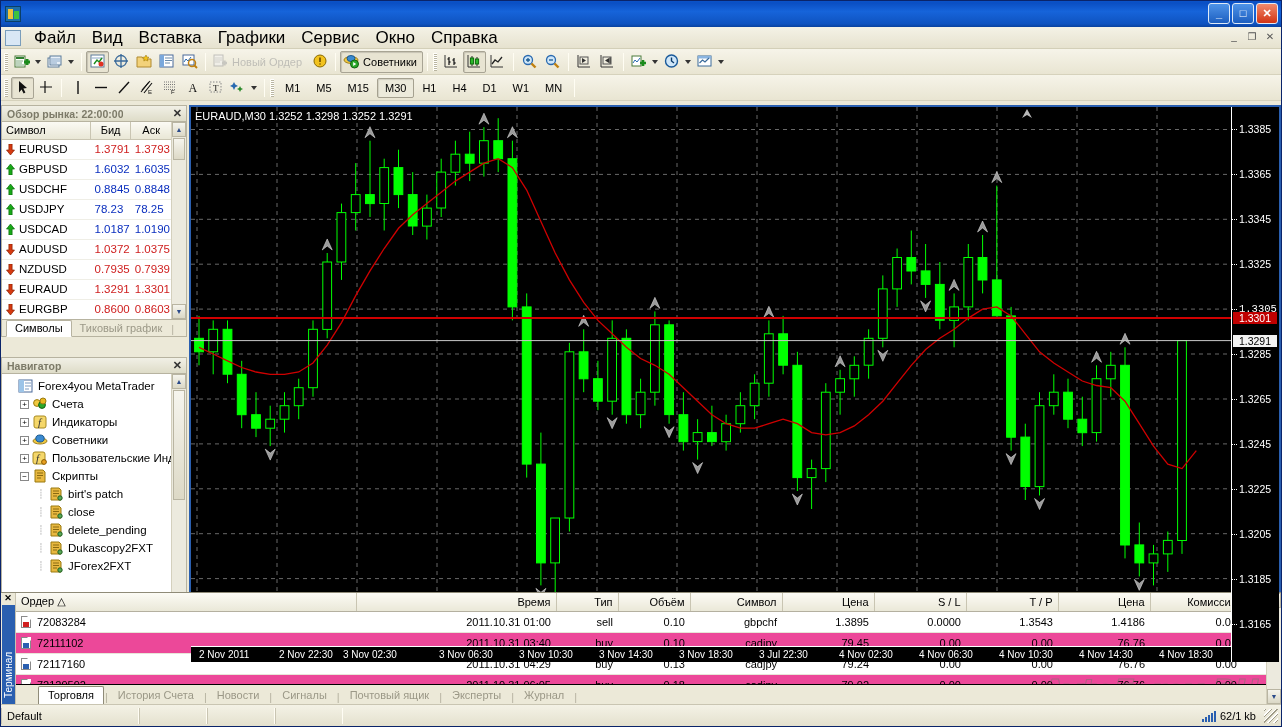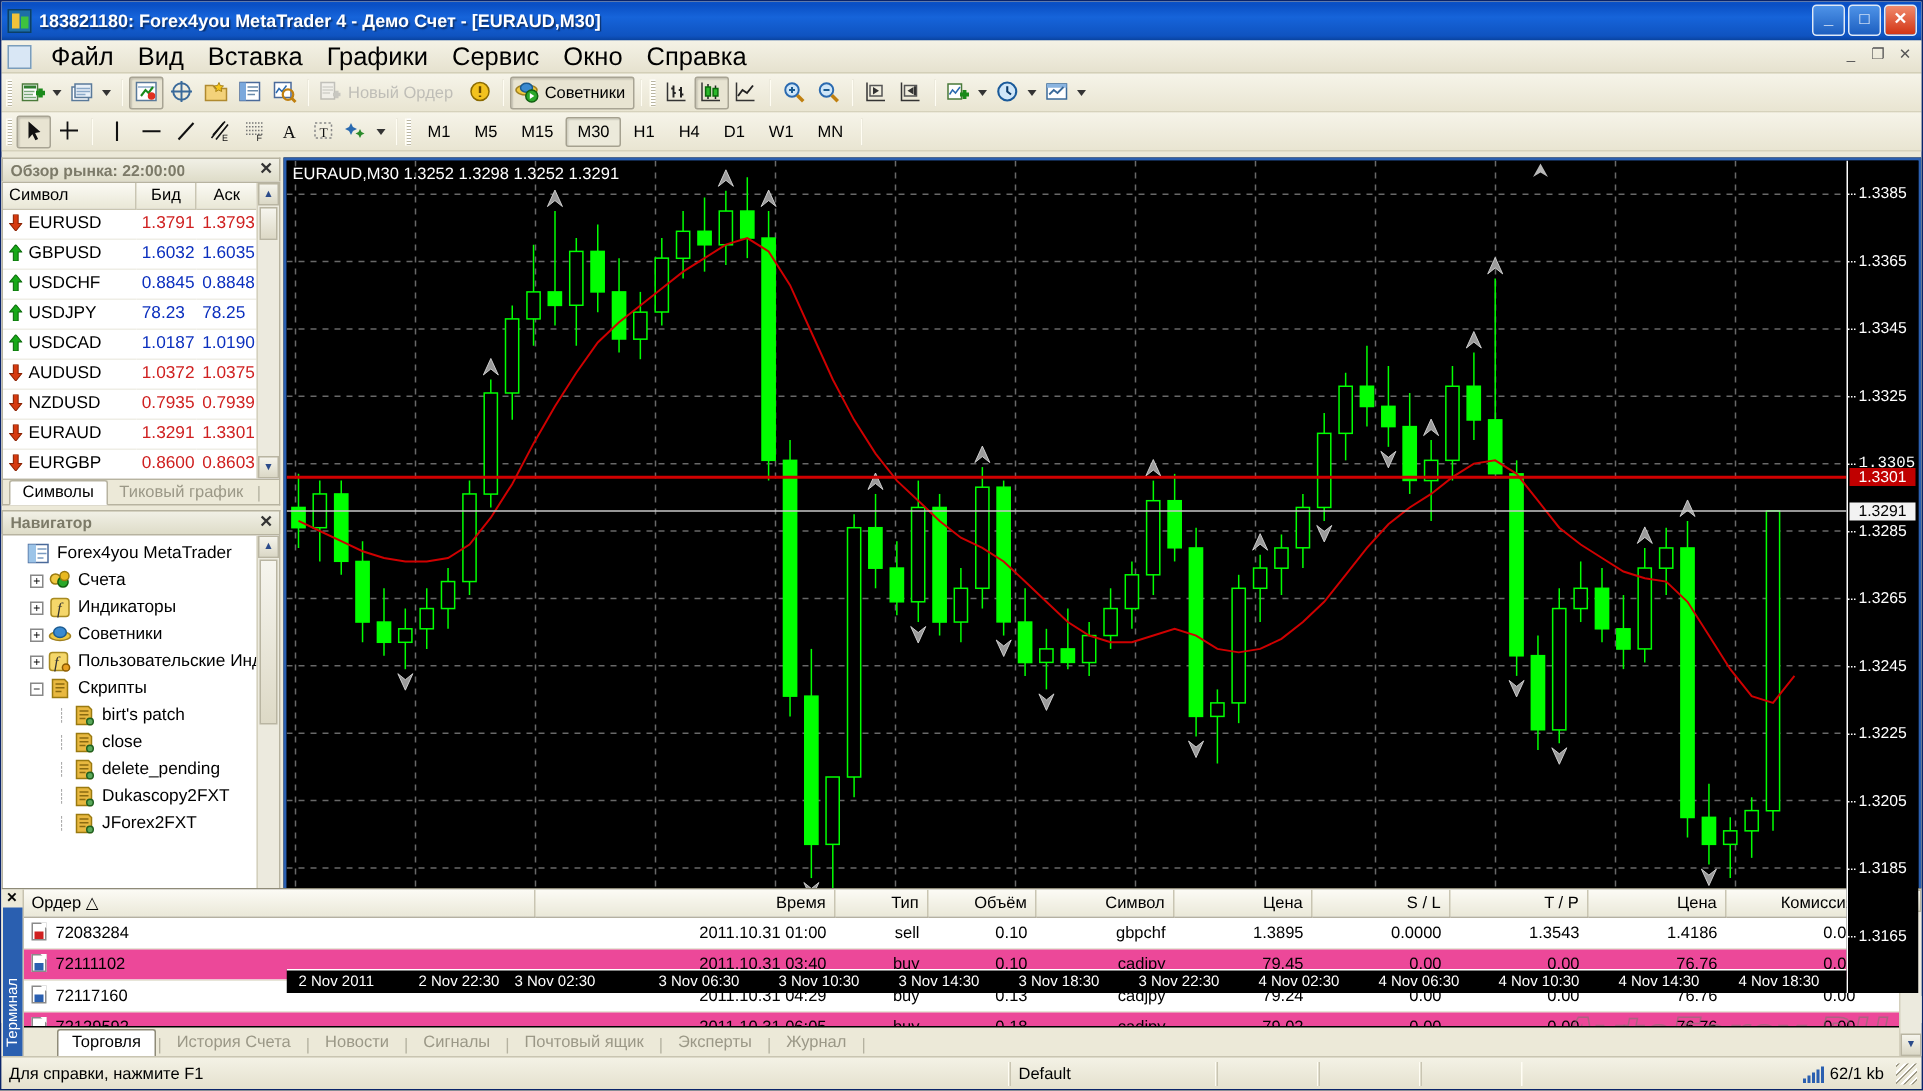--- a/index.html
+++ b/index.html
@@ -274,21 +274,20 @@
   #sb-grip { width:14px; height:14px; margin-right:3px;
     background: repeating-linear-gradient(135deg,#fff 0 1px,#9f9b88 1px 2px,transparent 2px 4px); }
 </style>
 </head>
 <body>
 
 <div id="app">
 
   <div id="titlebar">
     <div class="tb-icon"></div>
-    <div id="title-text">183821180: Forex4you MetaTrader 4 - Демо Счет - [EURAUD,M30]</div>
     <div class="win-btns">
       <div class="win-btn">
           <span class="g">_</span>
         </div>
       <div class="win-btn">
           <span class="g">□</span>
         </div>
       <div class="win-btn close">
           <span class="g">✕</span>
         </div>
@@ -637,21 +636,21 @@
             <div class="sb-arrow">▼</div>
           </div>
         </div>
         <div class="tabs-row">
           <div class="tab active">Символы</div>
           <div class="tab">Тиковый график</div>
           <div class="tab-div">|</div>
         </div>
       </div>
 
-      <div style="display:flex;flex-direction:column;flex:1;margin-top:3px;">
+      <div style="display:flex;flex-direction:column;flex:1;margin-top:20px;">
         <div class="panel-title">
           <span class="ptxt">Навигатор</span>
           <span class="pclose">✕</span>
         </div>
         <div class="panel-body">
           <div id="nav-wrap">
             <div id="nav-tree">
                 <div class="tr">
                   <span class="tgl none"></span>
                   <span class="nicon"><svg width="16" height="14" viewBox="0 0 16 14">
@@ -1008,21 +1007,21 @@
             <div class="px-badge bid" style="top: 233.567px;">1.3291</div>
           </div>
         <div id="time-axis">
             <div class="tax-lbl" style="left: 8px;">2 Nov 2011</div>
             <div class="tax-lbl" style="left: 88px;">2 Nov 22:30</div>
             <div class="tax-lbl" style="left: 152px;">3 Nov 02:30</div>
             <div class="tax-lbl" style="left: 248px;">3 Nov 06:30</div>
             <div class="tax-lbl" style="left: 328px;">3 Nov 10:30</div>
             <div class="tax-lbl" style="left: 408px;">3 Nov 14:30</div>
             <div class="tax-lbl" style="left: 488px;">3 Nov 18:30</div>
-            <div class="tax-lbl" style="left: 568px;">3 Nov 22:30</div>
+            <div class="tax-lbl" style="left: 568px;">3 Jul 22:30</div>
             <div class="tax-lbl" style="left: 648px;">4 Nov 02:30</div>
             <div class="tax-lbl" style="left: 728px;">4 Nov 06:30</div>
             <div class="tax-lbl" style="left: 808px;">4 Nov 10:30</div>
             <div class="tax-lbl" style="left: 888px;">4 Nov 14:30</div>
             <div class="tax-lbl" style="left: 968px;">4 Nov 18:30</div>
           </div>
       </div>
       <div id="chart-tabs">
         <div class="ctab">EURUSD,M30</div>
         <div class="ctab active">EURAUD,M30</div>
@@ -1128,21 +1127,20 @@
       </div>
     </div>
     <div id="term-scroll">
       <div class="sb-arrow">▲</div>
       <div style="flex:1"></div>
       <div class="sb-arrow">▼</div>
     </div>
   </div>
 
   <div id="statusbar">
-    <div class="sb-cell first" style="width:672px">Для справки, нажмите F1</div>
     <div class="sb-cell" style="width:138px">Default</div>
     <div class="sb-cell" style="width:68px"></div>
     <div class="sb-cell" style="width:68px"></div>
     <div class="sb-cell" style="width:68px"></div>
     <div id="sb-conn">
       <span class="bars">
         <i style="height:3px"></i>
           <i style="height:5px"></i>
           <i style="height:7px"></i>
           <i style="height:9px"></i>

